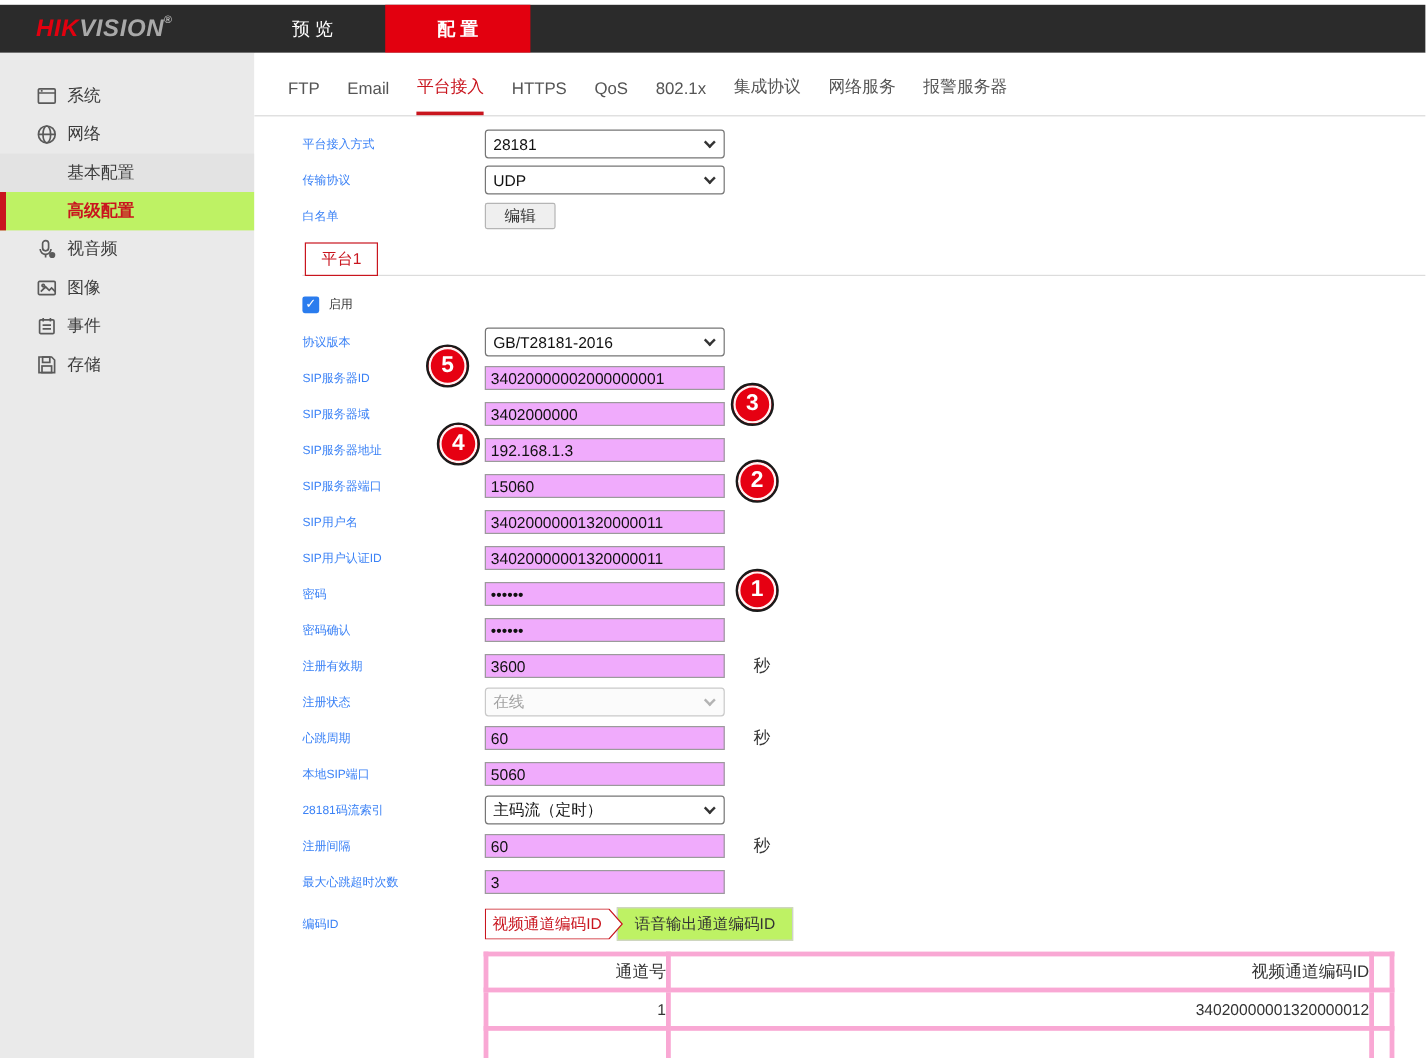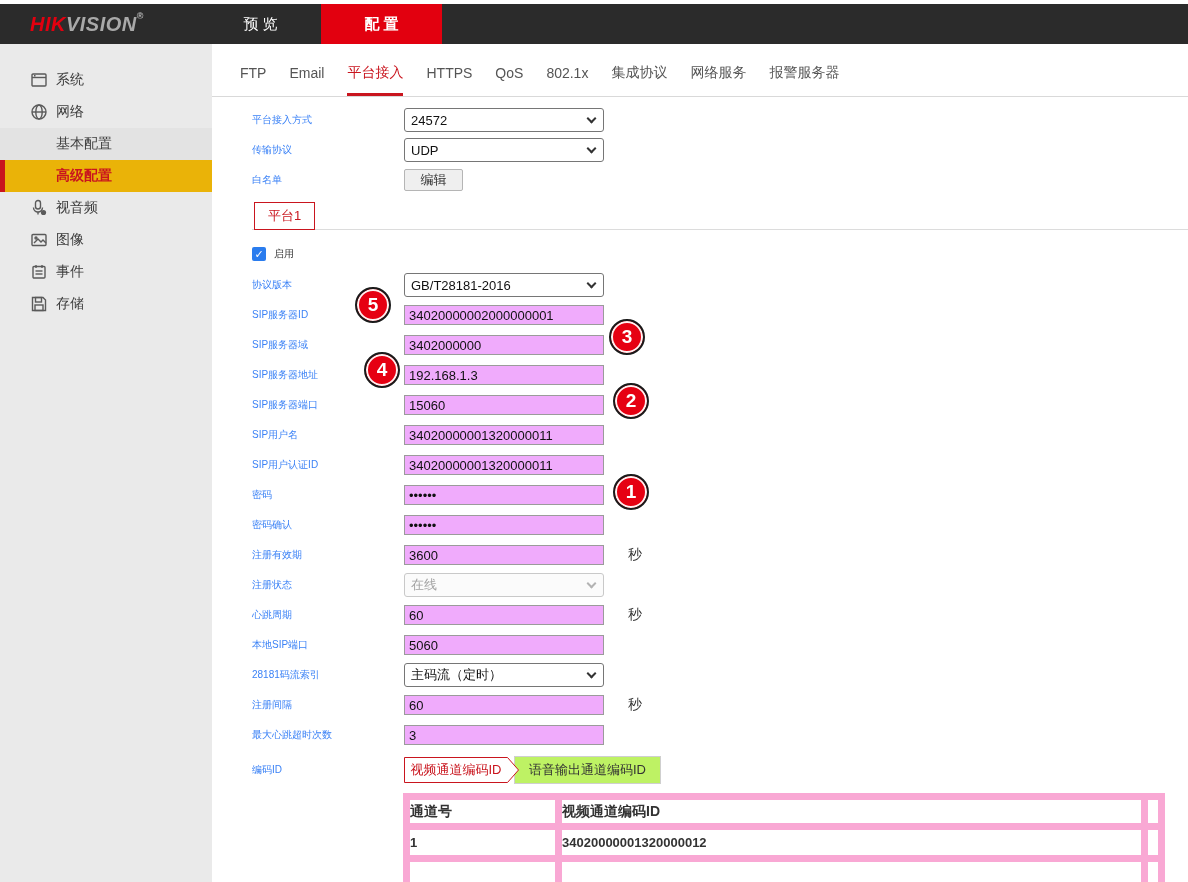--- a/index.html
+++ b/index.html
@@ -23,21 +23,21 @@
   
   .layout { position:absolute; left:0; top:44px; width:1188px; height:838px; display:flex; }
 
   
   .sidebar { width:212px; height:838px; background:#eaeaea; padding-top:20px; flex:none; }
   .side-item { position:relative; height:32px; display:flex; align-items:center;
     padding-left:56px; font-size:14px; color:#3c3c3c; cursor:pointer; }
   .side-item .side-icon { position:absolute; left:30px; top:50%; transform:translateY(-50%);
     width:18px; height:18px; display:flex; }
   .side-item.sub { background:#e3e3e3; }
-  .side-item.active { background:#eab308; border-left:5px solid #c9151e; padding-left:51px;
+  .side-item.active { background:#bef264; border-left:5px solid #c9151e; padding-left:51px;
     color:#c9151e; font-weight:bold; }
 
   
   .main { flex:1; background:#fff; position:relative; }
 
   
   .tabbar { height:53px; display:flex; align-items:stretch; padding-left:28px;
     border-bottom:1px solid #d9d9d9; }
   .tab { display:flex; align-items:center; padding:8px 0 0 0; margin-right:23px;
     font-size:14px; color:#555; cursor:pointer; border-bottom:3px solid transparent; }
@@ -74,21 +74,21 @@
   
   .encode-row { margin-top:6px; display:flex; align-items:center; height:28px; }
   .etab-video { position:relative; width:116px; height:26px; flex:none; cursor:pointer; }
   .etab-video .etxt { position:absolute; left:0; top:0; width:104px; height:26px; display:flex;
     align-items:center; justify-content:center; color:#c9151e; font-size:13px; }
   .etab-audio { height:28px; border:1px solid #cfcfcf; background:#bef264; display:flex;
     align-items:center; padding:0 14px; font-size:13px; color:#333; margin-left:-6px; cursor:pointer; }
 
   
   .ch-table { margin:9px 0 0 151px; border-collapse:collapse; table-layout:fixed; width:755px; }
-  .ch-table th, .ch-table td { border:7px solid #f9a8d4; text-align:left; font-weight:bold;
+  .ch-table th, .ch-table td { border:4px solid #f9a8d4; text-align:right; font-weight:normal;
     overflow:hidden; white-space:nowrap; }
   .ch-table th { height:30px; font-size:14px; color:#333; background:#fff; }
   .ch-table td { height:32px; font-size:13px; color:#333; }
   .ch-table tr.empty td { height:33px; }
 
   
   .callout { position:absolute; width:36px; height:36px; border-radius:50%;
     background:#e60012; border:2px solid #1a1a1a; box-shadow:inset 0 0 0 2px rgba(255,255,255,.95);
     color:#fff; font-weight:bold; font-size:19px; display:flex; align-items:center; justify-content:center;
     z-index:5; }
@@ -198,21 +198,21 @@
         <div class="tab">集成协议</div>
         <div class="tab">网络服务</div>
         <div class="tab">报警服务器</div>
       </div>
 
       <div class="form">
 
         <div class="row">
           <span class="flabel">平台接入方式</span>
           <div class="sel">
-            <span class="sel-val">24572</span>
+            <span class="sel-val">28181</span>
             <span class="chev"></span>
           </div>
         </div>
 
         <div class="row">
           <span class="flabel">传输协议</span>
           <div class="sel">
             <span class="sel-val">UDP</span>
             <span class="chev"></span>
           </div>

